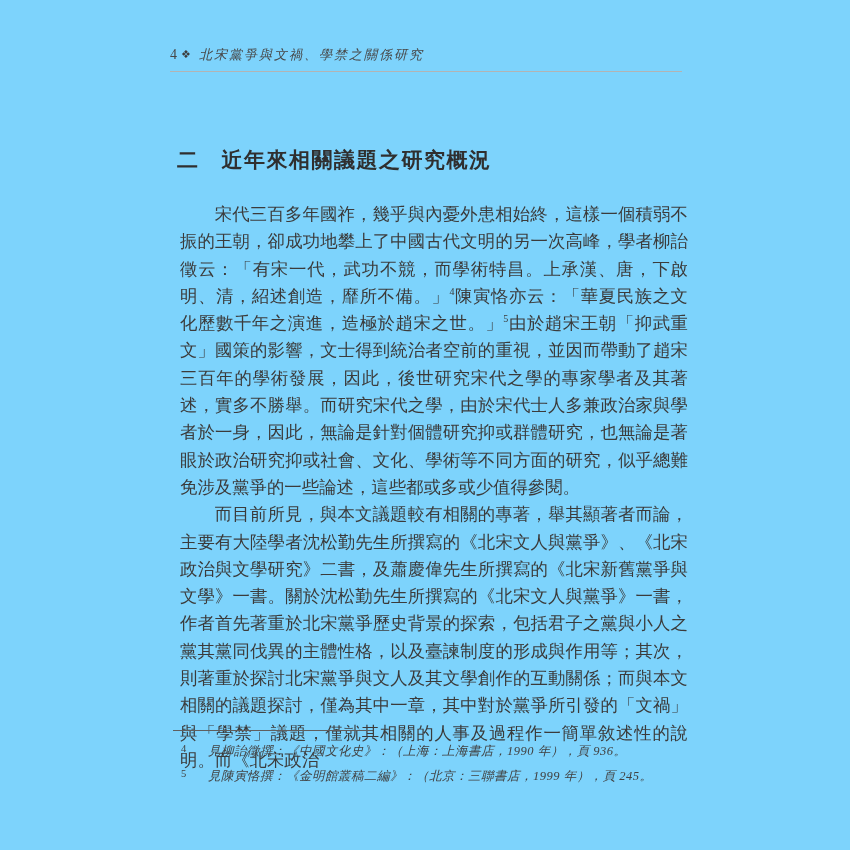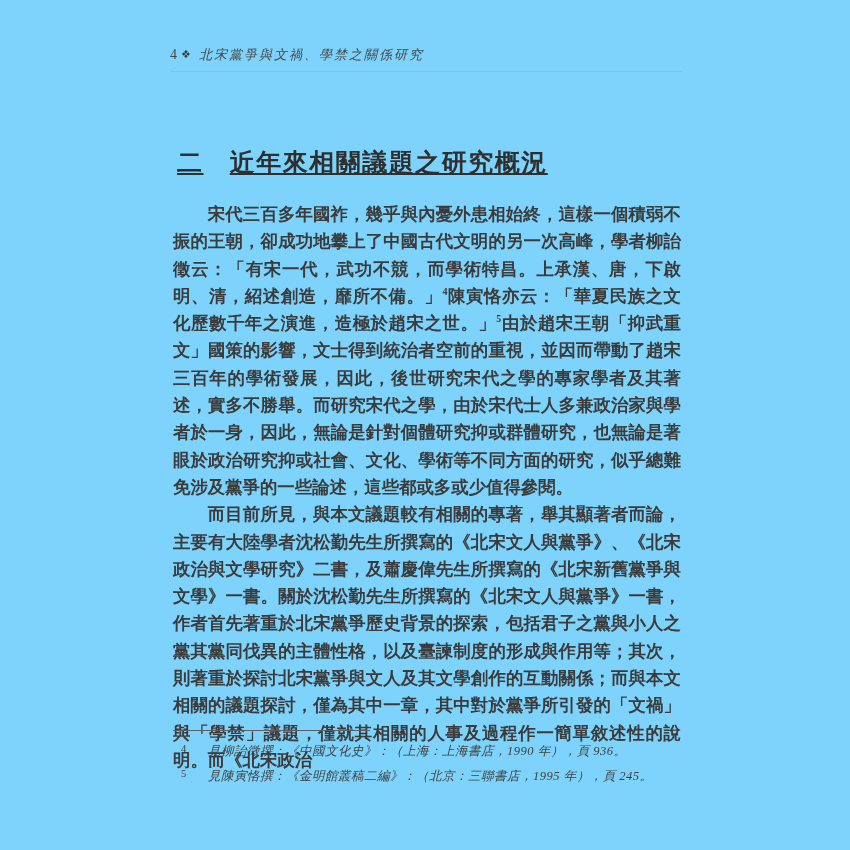--- a/index.html
+++ b/index.html
@@ -47,40 +47,38 @@
   }
   .running-head .rtitle {
     font-style: italic;
   }
   
   .section-heading {
     position: absolute;
     left: 177px;
     top: 146px;
     margin: 0;
-    font-size: 25px;
+    font-size: 21px;
     font-weight: bold;
     letter-spacing: 1.5px;
     color: #2f2f2f;
     white-space: nowrap;
-    text-decoration: underline;
   }
   .section-heading .secnum { margin-right: 1.05em; }
   
   .body-text {
     position: absolute;
-    left: 173px;
+    left: 180px;
     top: 201px;
     width: 508px;
     font-size: 17.4px;
     line-height: 27.3px;
     text-align: justify;
     text-justify: inter-ideograph;
     color: #3b3b3b;
-    font-weight: bold;
   }
   .body-text p {
     margin: 0;
     text-indent: 2em;
   }
   .body-text sup {
     font-size: 10px;
     line-height: 0;
     vertical-align: super;
     letter-spacing: 0;
@@ -144,18 +142,18 @@
 
   <footer class="footnotes">
     <div class="fn-rule"></div>
     <ol class="fn-list" id="fn-list">
         <li class="fn-item">
           <span class="fn-num">4</span>
           <span class="fn-text">見柳詒徵撰：《中國文化史》：（上海：上海書店，1990 年），頁 936。</span>
         </li>
         <li class="fn-item">
           <span class="fn-num">5</span>
-          <span class="fn-text">見陳寅恪撰：《金明館叢稿二編》：（北京：三聯書店，1995 年），頁 245。</span>
+          <span class="fn-text">見陳寅恪撰：《金明館叢稿二編》：（北京：三聯書店，1999 年），頁 245。</span>
         </li>
       </ol>
   </footer>
 
 </div>
 
 </body></html>

